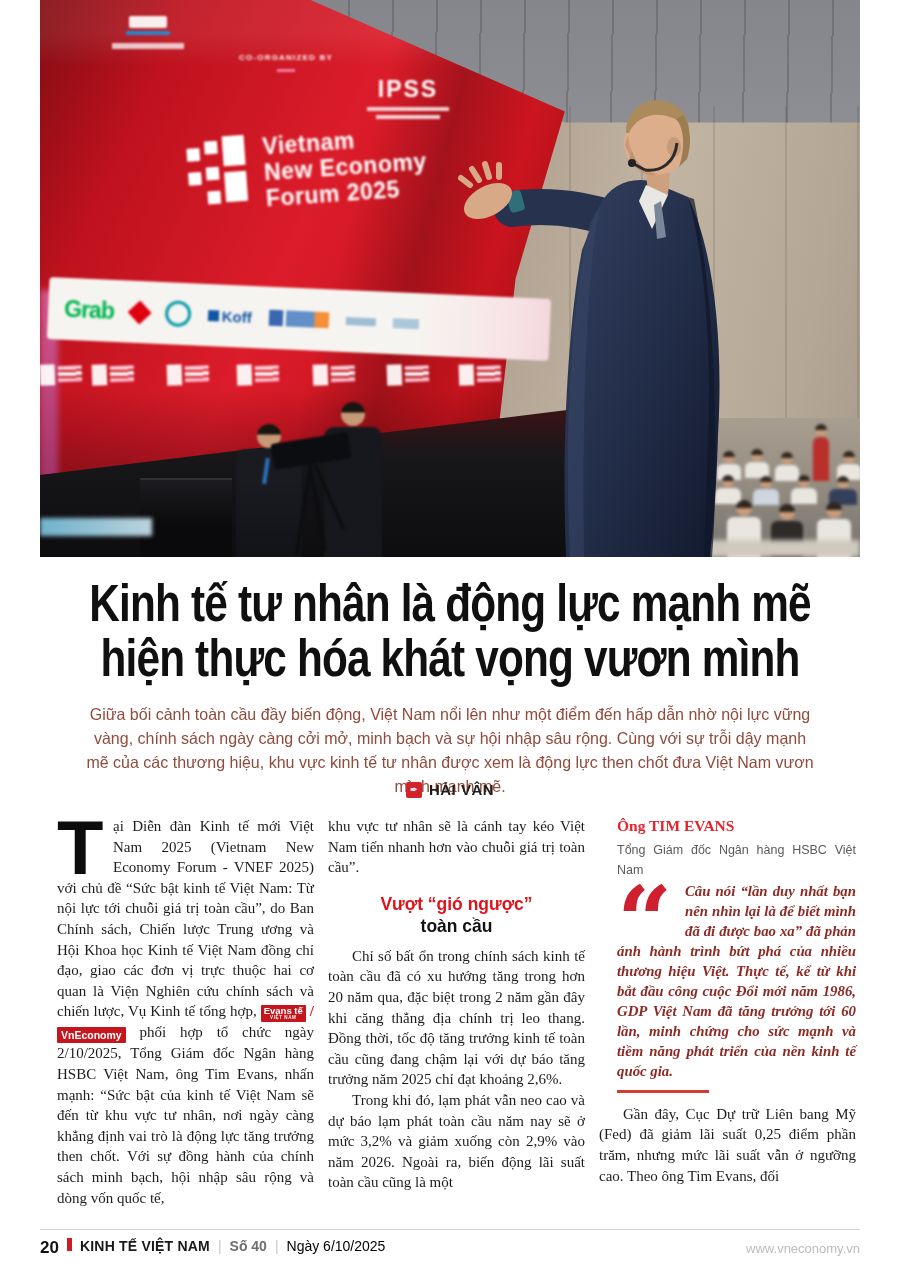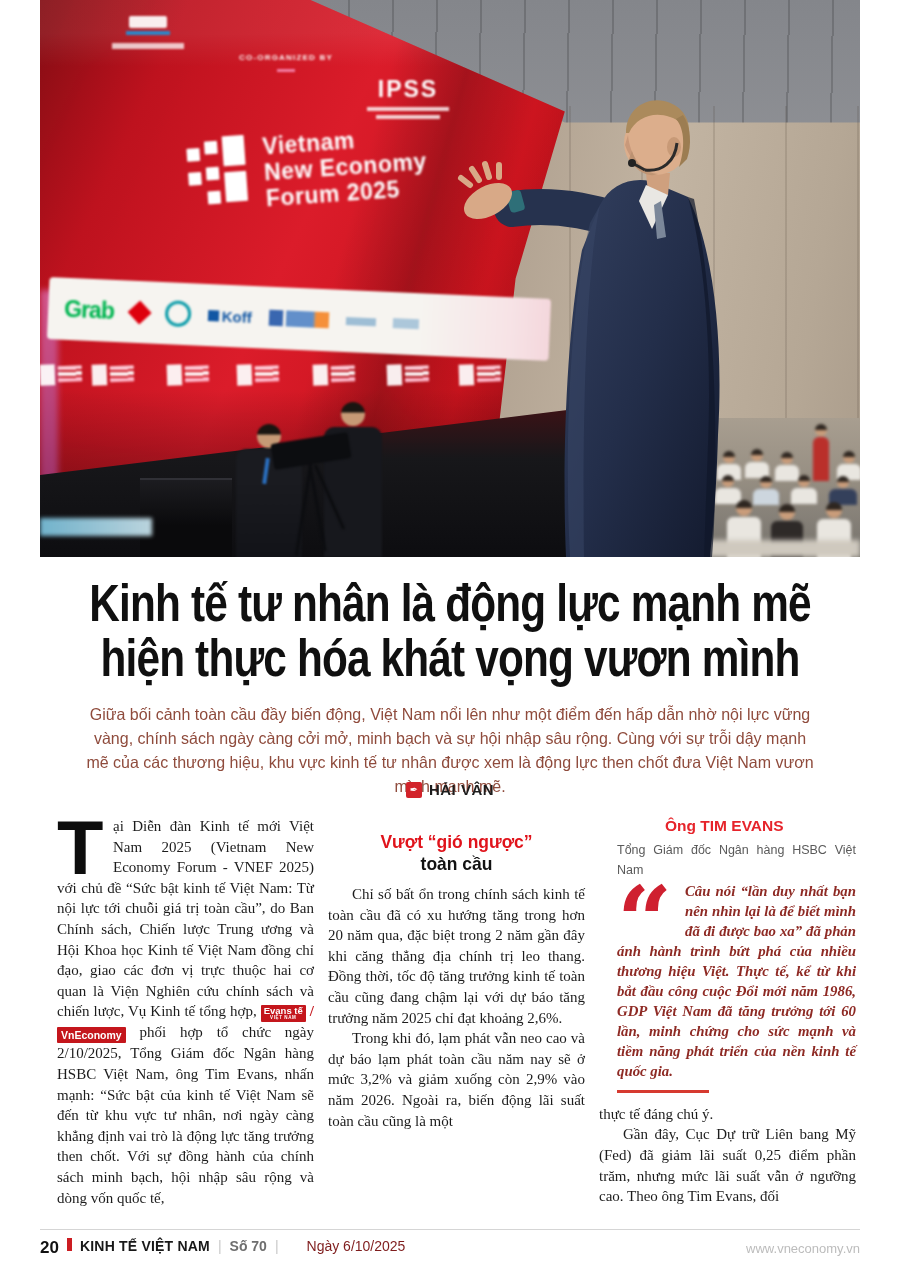--- a/index.html
+++ b/index.html
@@ -121,38 +121,38 @@
      font-weight:700;text-align:center;vertical-align:-3px;padding:1px 3px;line-height:1;border-radius:1px;}
   .kbadge .l1{display:block;font-size:9.5px;}
   .kbadge .l2{display:block;font-size:4.5px;letter-spacing:.6px;margin-top:1px;}
   .vbadge{font-size:10.5px;padding:3px 4px;vertical-align:-2px;}
   .slash{color:#c4161c;font-weight:700;}
   .subhead{text-align:center;margin:15px 0 9px;font-family:"Liberation Sans",sans-serif;font-weight:700;
      font-size:19px;line-height:22px;transform:scaleX(.92);transform-origin:center;text-indent:0;}
   .subhead .s1{display:block;color:#e0131b;}
   .subhead .s2{display:block;color:#121212;}
   .sidebar{padding-left:18px;margin-bottom:10px;}
-  .spk-name{color:#e6242b;font-weight:700;font-size:15.5px;font-family:Liberation Sans, sans-serif;margin-left:48px;}
+  .spk-name{color:#e6242b;font-weight:700;font-size:15.5px;font-family:Liberation Serif, serif;}
   .spk-title{color:#5a5a5a;font-size:12.5px;font-family:"Liberation Sans",sans-serif;margin-top:3px;}
   .quote{margin-top:14px;font-weight:700;font-style:italic;font-size:14.8px;line-height:20px;
      color:#8e2a24;text-align:justify;font-family:"Liberation Serif",serif;}
   .qmark{float:left;width:62px;height:44px;overflow:hidden;color:#cf2030;font-style:normal;
      font-family:"DejaVu Serif",serif;font-size:96px;line-height:82px;margin-right:6px;}
   .qrule{width:92px;height:3px;background:#d63a30;margin:9px 0 11px;}
 
   
   .footer{position:absolute;left:40px;top:1229px;width:820px;border-top:1px solid #d5d5d5;
      padding-top:8px;display:flex;justify-content:space-between;align-items:center;}
   .f-left{display:flex;gap:8px;font-size:14px;}
   .f-num{font-size:17px;font-weight:700;color:#111;}
   .f-bar{width:5px;height:13px;background:#cc1d22;}
   .f-pub{font-weight:700;color:#181818;letter-spacing:.2px;}
   .f-sep{color:#c9c9c9;}
   .f-issue{font-weight:700;color:#6e6e6e;}
-  .f-date{color:#7f1d1d;margin-left:20px;}
+  .f-date{color:#000000;}
   .f-right{color:#bcbcbc;font-size:13px;}
 </style>
 </head>
 <body>
 
 <div class="page">
 
   <figure class="photo">
     <div class="scene">
       <div class="ceiling"></div>
@@ -374,49 +374,49 @@
         <span class="dropcap">T</span>
         <span>ại Diễn đàn Kinh tế mới Việt Nam 2025 (Vietnam New Economy Forum - VNEF 2025) với chủ đề “Sức bật kinh tế Việt Nam: Từ nội lực tới chuỗi giá trị toàn cầu”, do Ban Chính sách, Chiến lược Trung ương và Hội Khoa học Kinh tế Việt Nam đồng chỉ đạo, giao các đơn vị trực thuộc hai cơ quan là Viện Nghiên cứu chính sách và chiến lược, Vụ Kinh tế tổng hợp,</span>
         <span class="kbadge"><span class="l1">Evans tế</span><span class="l2">VIỆT NAM</span></span>
         <span class="slash">/</span>
         <span class="kbadge vbadge">VnEconomy</span>
         <span>phối hợp tổ chức ngày 2/10/2025, Tổng Giám đốc Ngân hàng HSBC Việt Nam, ông Tim Evans, nhấn mạnh: “Sức bật của kinh tế Việt Nam sẽ đến từ khu vực tư nhân, nơi ngày càng khẳng định vai trò là động lực tăng trưởng then chốt. Với sự đồng hành của chính sách minh bạch, hội nhập sâu rộng và dòng vốn quốc tế,</span>
       </p>
     </div>
 
     <div class="col">
+      <p>khu vực tư nhân sẽ là cánh tay kéo Việt Nam tiến nhanh hơn vào chuỗi giá trị toàn cầu”.</p>
       <h3 class="subhead">
         <span class="s1">Vượt “gió ngược”</span>
         <span class="s2">toàn cầu</span>
       </h3>
       <p class="indent">Chỉ số bất ổn trong chính sách kinh tế toàn cầu đã có xu hướng tăng trong hơn 20 năm qua, đặc biệt trong 2 năm gần đây khi căng thẳng địa chính trị leo thang. Đồng thời, tốc độ tăng trưởng kinh tế toàn cầu cũng đang chậm lại với dự báo tăng trưởng năm 2025 chỉ đạt khoảng 2,6%.</p>
       <p class="indent">Trong khi đó, lạm phát vẫn neo cao và dự báo lạm phát toàn cầu năm nay sẽ ở mức 3,2% và giảm xuống còn 2,9% vào năm 2026. Ngoài ra, biến động lãi suất toàn cầu cũng là một</p>
     </div>
 
     <div class="col">
       <div class="sidebar">
         <div class="spk-name">Ông TIM EVANS</div>
         <div class="spk-title">Tổng Giám đốc Ngân hàng HSBC Việt Nam</div>
         <p class="quote">
           <span class="qmark">“</span>
           <span>Câu nói “lần duy nhất bạn nên nhìn lại là để biết mình đã đi được bao xa” đã phản ánh hành trình bứt phá của nhiều thương hiệu Việt. Thực tế, kể từ khi bắt đầu công cuộc Đổi mới năm 1986, GDP Việt Nam đã tăng trưởng tới 60 lần, minh chứng cho sức mạnh và tiềm năng phát triển của nền kinh tế quốc gia.</span>
         </p>
         <div class="qrule"></div>
       </div>
-      <p>thực tế đáng chú ý.</p>
       <p class="indent">Gần đây, Cục Dự trữ Liên bang Mỹ (Fed) đã giảm lãi suất 0,25 điểm phần trăm, nhưng mức lãi suất vẫn ở ngưỡng cao. Theo ông Tim Evans, đối</p>
     </div>
   </div>
 
   <div class="footer">
     <div class="f-left">
       <span class="f-num">20</span>
       <span class="f-bar"></span>
       <span class="f-pub">KINH TẾ VIỆT NAM</span>
       <span class="f-sep">|</span>
-      <span class="f-issue">Số 70</span>
+      <span class="f-issue">Số 40</span>
       <span class="f-sep">|</span>
       <span class="f-date">Ngày 6/10/2025</span>
     </div>
     <span class="f-right">www.vneconomy.vn</span>
   </div>
 
 </div>
 
 </body></html>

